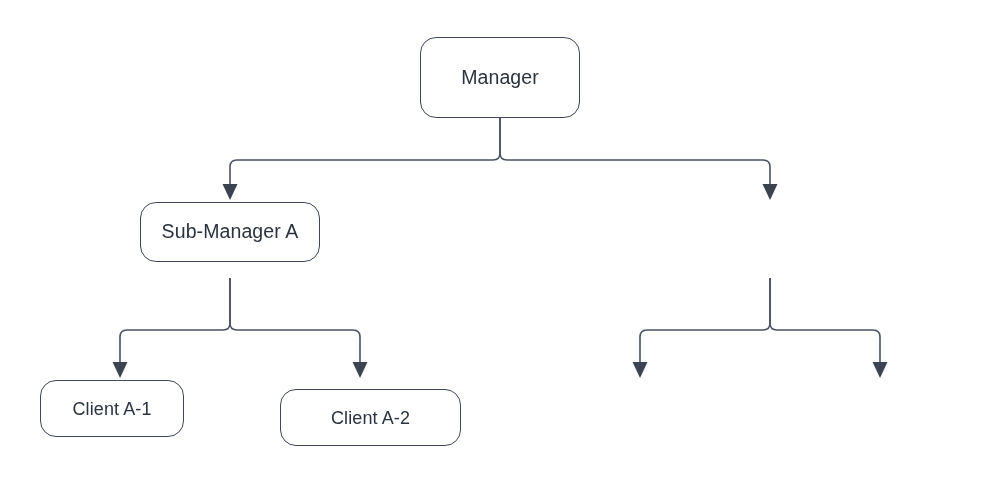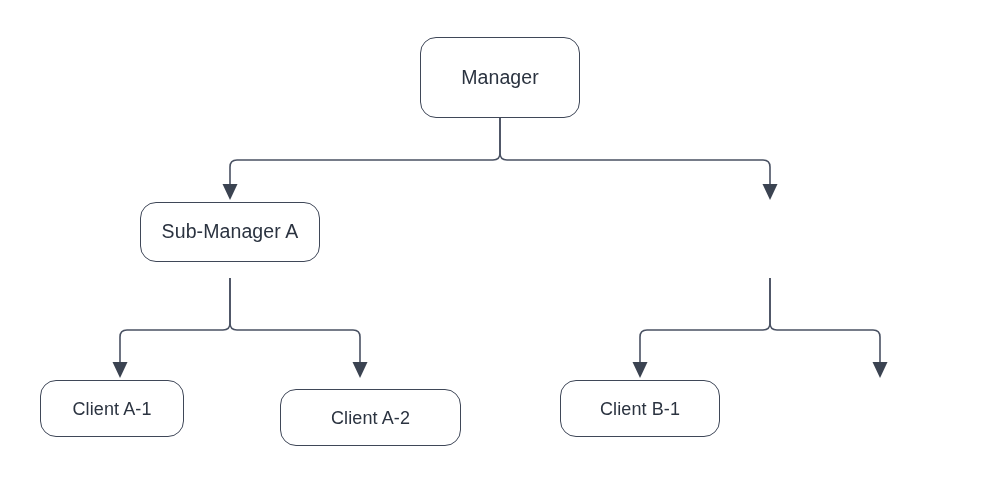--- a/index.html
+++ b/index.html
@@ -140,18 +140,15 @@
 
 
   <div class="node node-client node-client-a1">
     <span class="node-label">Client A-1</span>
   </div>
 
   <div class="node node-client node-client-a2">
     <span class="node-label">Client A-2</span>
   </div>
 
-  <div class="node node-client node-client-b1">
-    <span class="node-label">Client B-1</span>
-  </div>
 
 
 </div>
 
 </body></html>

